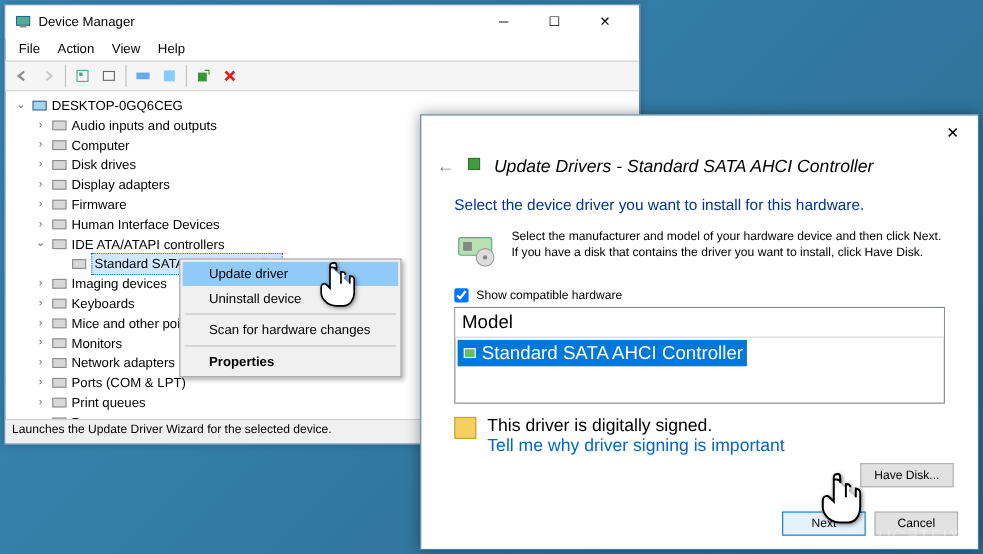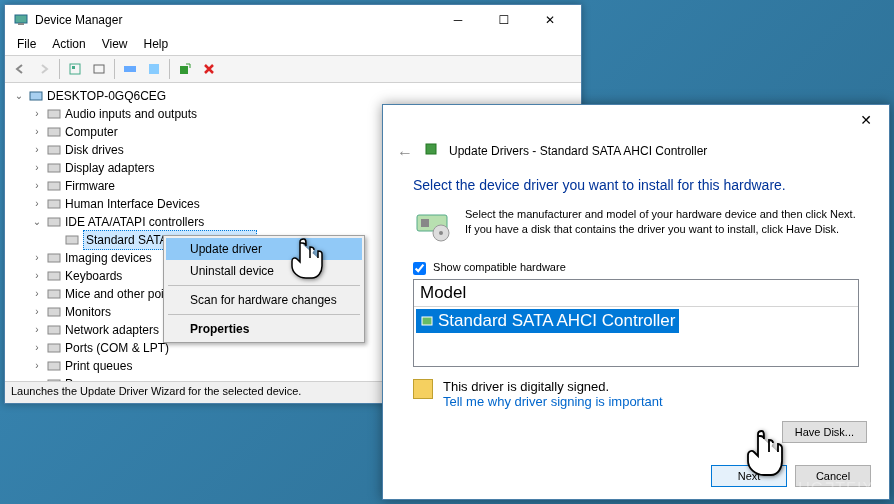--- a/index.html
+++ b/index.html
@@ -36,32 +36,32 @@
 
 .cursor-hand { position: absolute; pointer-events: none; }
 .cursor-hand svg { filter: drop-shadow(1px 1px 2px rgba(0,0,0,0.5)); }
 
 
 .ud-window { position: absolute; top: 104px; left: 382px; width: 508px; height: 396px; background: #fff; border: 1px solid #4a7fa8; box-shadow: 0 0 12px rgba(0,0,0,0.4); }
 .ud-titlebar { height: 30px; display: flex; justify-content: flex-end; align-items: center; }
 .ud-close { width: 46px; height: 30px; display: flex; align-items: center; justify-content: center; font-size: 14px; }
 .ud-header { display: flex; align-items: center; padding: 6px 14px 16px; gap: 10px; }
 .ud-back { font-size: 16px; color: #888; }
-.ud-headtitle { font-size: 12px; }
+.ud-headtitle { font-size: 16px; font-style: italic; }
 .ud-heading { color: #003399; font-size: 14px; padding: 0 30px 14px; }
 .ud-row { display: flex; padding: 0 30px 16px; gap: 14px; }
 .ud-hwicon { width: 38px; height: 38px; flex-shrink: 0; }
 .ud-instr { font-size: 11px; line-height: 1.4; }
 .ud-check { padding: 0 30px 4px; font-size: 11px; }
 .ud-check input { margin-right: 4px; vertical-align: middle; }
 .ud-listbox { margin: 0 30px 12px; border: 1px solid #828790; height: 88px; font-size: 17px; }
 .ud-listhead { border-bottom: 1px solid #d4d4d4; padding: 3px 6px; background: #fff; }
 .ud-listitem { margin: 2px; padding: 2px 4px; }
 .ud-listitem.sel { background: #0078d7; color: #fff; display: inline-flex; align-items: center; gap: 4px; }
-.ud-signed { display: flex; padding: 0 30px; gap: 10px; font-size: 13px; align-items: flex-start; }
+.ud-signed { display: flex; padding: 0 30px; gap: 10px; font-size: 16px; align-items: flex-start; }
 .ud-signed-icon { width: 20px; height: 20px; background: #f5d060; border: 1px solid #c0a030; flex-shrink: 0; }
 .ud-link { color: #0066cc; cursor: pointer; }
 .ud-havedisk { position: absolute; right: 22px; top: 316px; }
 .ud-btnrow { position: absolute; bottom: 12px; right: 18px; display: flex; gap: 8px; }
 .win-btn { min-width: 76px; height: 22px; background: #e1e1e1; border: 1px solid #adadad; font-size: 11px; padding: 0 12px; }
 .win-btn.primary { border: 1px solid #0078d7; background: #e5f1fb; }
 
 .watermark { position: absolute; bottom: 6px; right: 20px; font-size: 16px; color: rgba(255,255,255,0.35); font-family: Arial; letter-spacing: 1px; }
 </style>
 </head>

